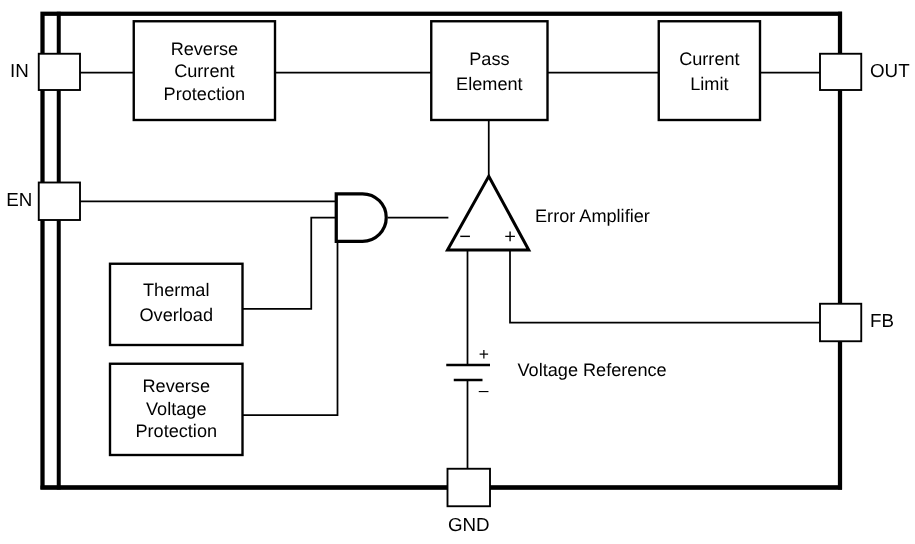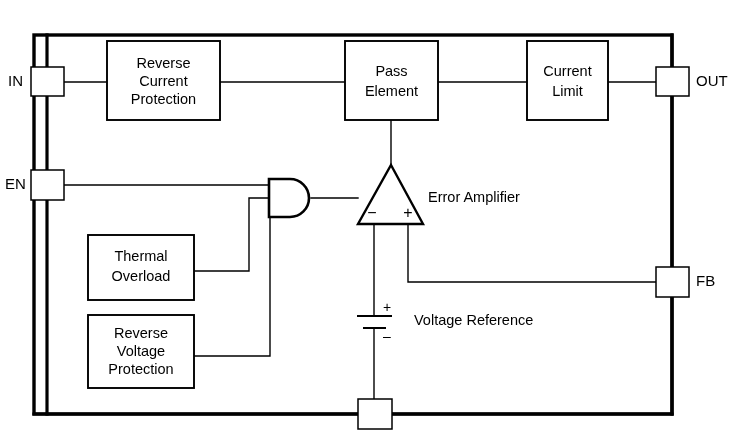--- a/index.html
+++ b/index.html
@@ -12,21 +12,20 @@
     width: 732px;
     height: 435px;
     font-family: "Liberation Sans", sans-serif;
     overflow: hidden;
   }
   #diagram-root {
     position: relative;
     width: 732px;
     height: 361px;
     background: #0c4a6e;
-    margin-top: 24px;
   }
   svg.diagram-canvas {
     display: block;
     width: 732px;
     height: 435px;
     background: #ffffff;
   }
   .wire {
     stroke: #000000;
     stroke-width: 1.4;

